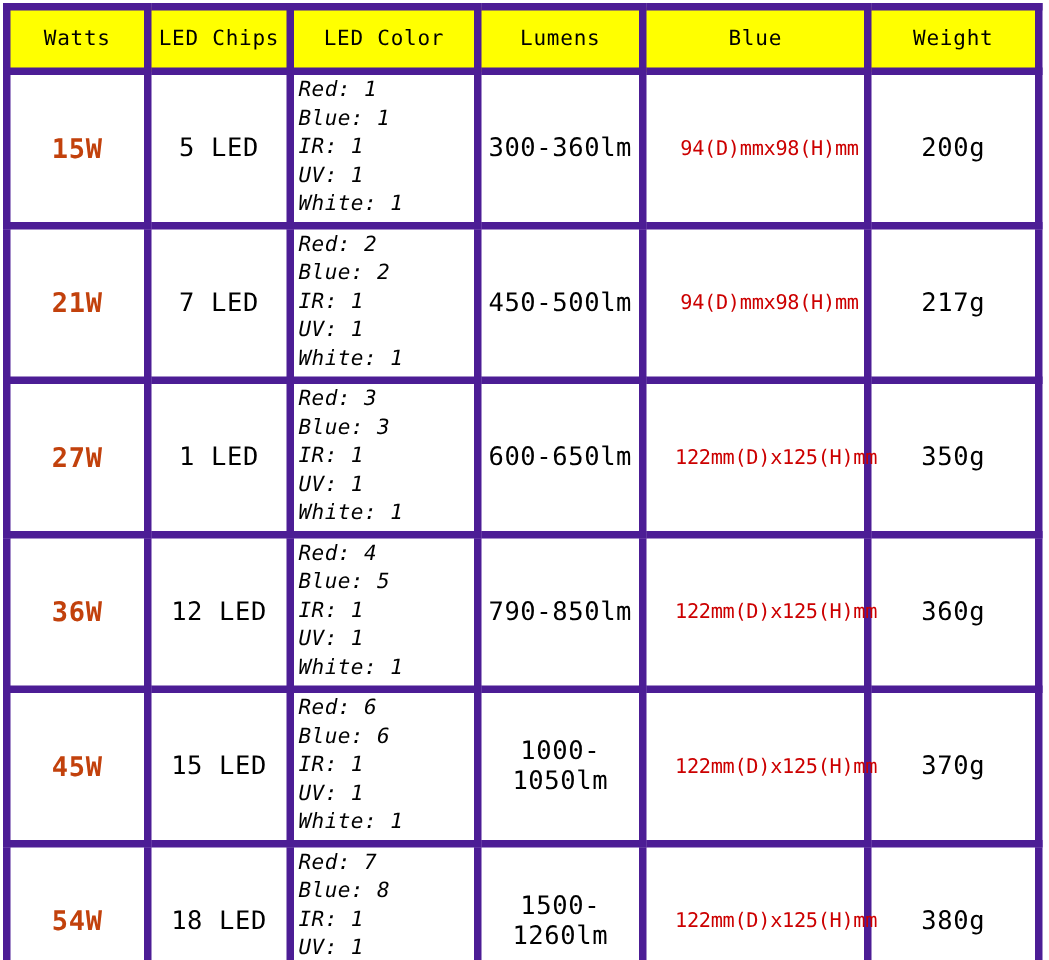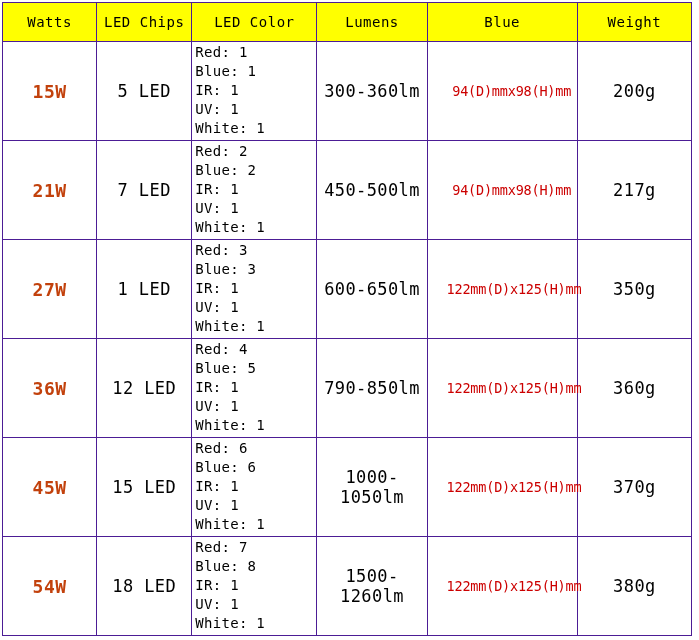--- a/index.html
+++ b/index.html
@@ -14,21 +14,21 @@
     font-family: "DejaVu Sans Mono", "Liberation Mono", monospace;
   }
   .spec-table {
     border-collapse: collapse;
     table-layout: fixed;
     width: 690px;
     margin: 2px 0 0 2px;
     background: #ffffff;
   }
   .spec-table td, .spec-table th {
-    border: 1px solid #4c1d95;
+    border: 5px solid #4c1d95;
     padding: 0;
     font-size: 14px;
     color: #000000;
     font-weight: normal;
     vertical-align: middle;
     text-align: center;
   }
   thead th {
     background: #ffff00;
     height: 38px;
@@ -67,20 +67,21 @@
     text-align: left;
     vertical-align: top;
     padding: 1px 0 0 3px;
     line-height: 19px;
     font-size: 14px;
     letter-spacing: 0.3px;
   }
   td.cell-color .color-line {
     display: block;
     white-space: nowrap;
+    font-style: italic;
   }
 </style>
 </head>
 <body>
 
 <table class="spec-table">
   <colgroup>
     <col class="col-watts">
     <col class="col-chips">
     <col class="col-color">

